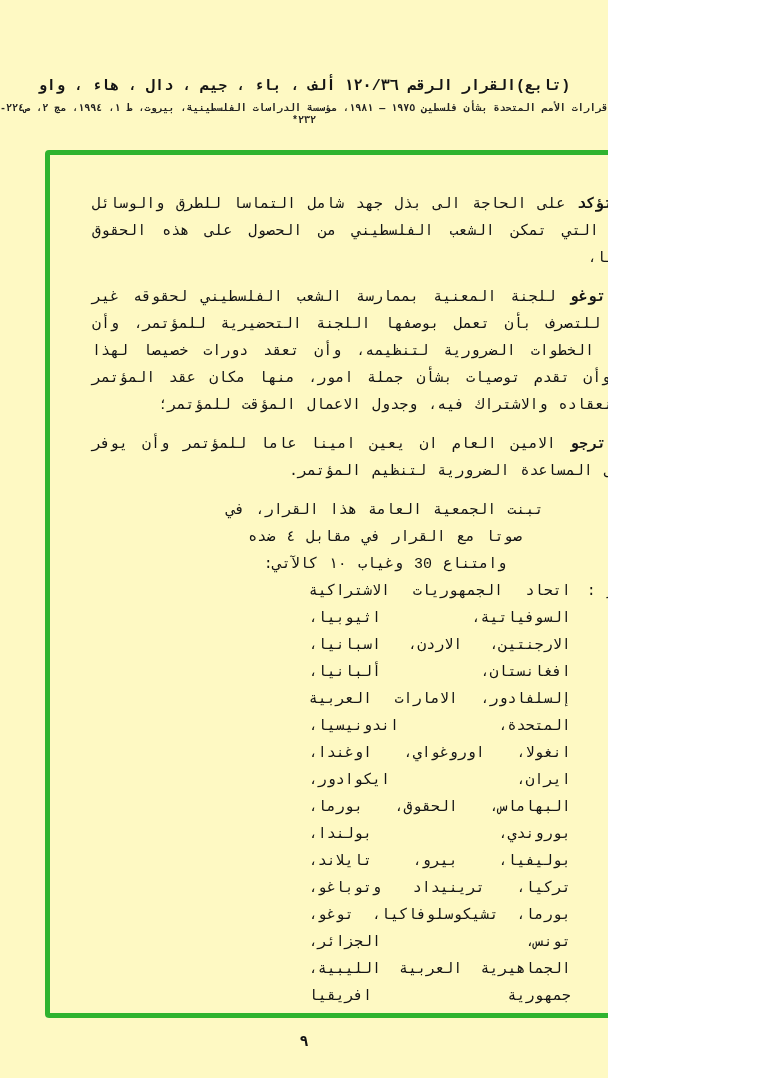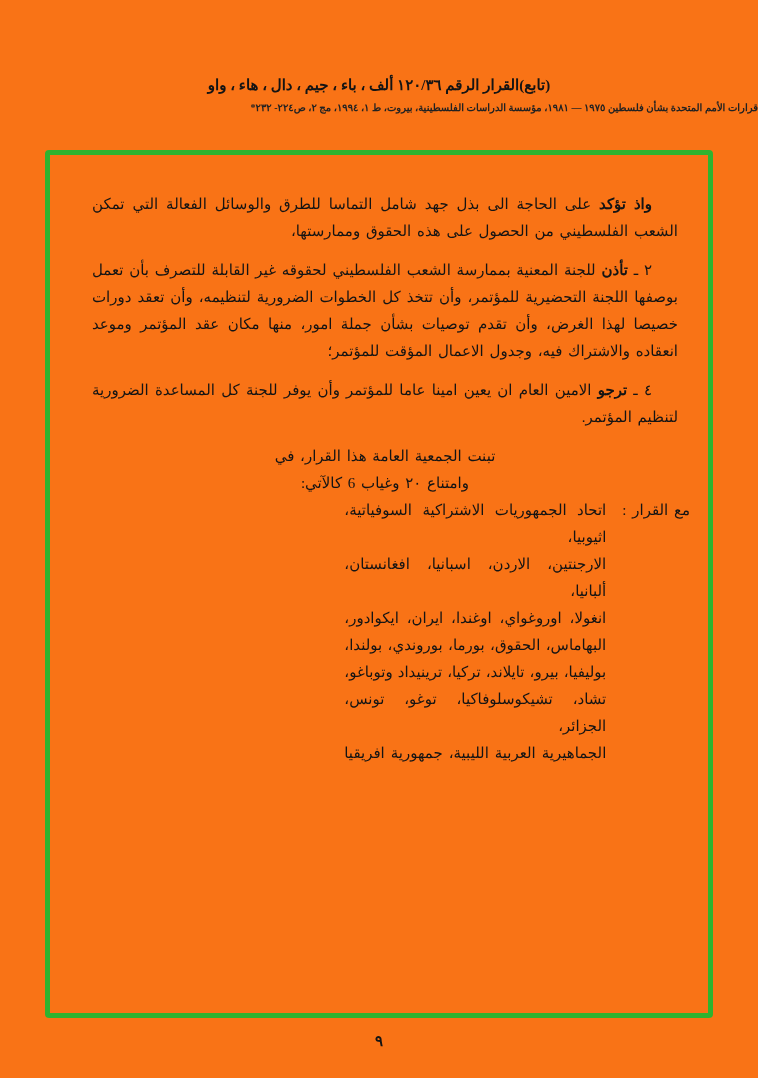--- a/index.html
+++ b/index.html
@@ -2,43 +2,44 @@
 <html lang="ar"><head>
 <meta charset="utf-8">
 <style>
   html, body {
     margin: 0;
     padding: 0;
     background: #ffffff;
   }
   .page {
     position: relative;
-    width: 758px;
+    width: 608px;
     height: 1078px;
-    background: #f97316;
-    font-family: Liberation Serif, serif;
+    background: #fef9c3;
+    font-family: Liberation Mono, monospace;
     color: #141414;
     overflow: hidden;
   }
   .header-title {
     position: absolute;
     top: 76px;
     left: 0;
     right: 0;
     text-align: center;
     direction: rtl;
     font-size: 15px;
     font-weight: bold;
     letter-spacing: 0.3px;
   }
   .header-source {
     position: absolute;
     top: 102px;
     left: 0;
     right: 0;
+    text-align: center;
     direction: rtl;
     font-size: 10px;
     font-weight: bold;
     color: #222222;
   }
   .green-box {
     position: absolute;
     top: 150px;
     left: 45px;
     width: 668px;
@@ -105,39 +106,41 @@
 
   <div class="header-title">(تابع)القرار الرقم ١٢٠/٣٦ ألف ، باء ، جيم ، دال ، هاء ، واو</div>
 
   <div class="header-source">قرارات الأمم المتحدة بشأن فلسطين ١٩٧٥ — ١٩٨١، مؤسسة الدراسات الفلسطينية، بيروت، ط ١، ١٩٩٤، مج ٢، ص٢٢٤- ٢٣٢*</div>
 
   <div class="green-box">
 
     <p class="para"><b class="lead">واذ تؤكد</b><span> على الحاجة الى بذل جهد شامل التماسا للطرق والوسائل الفعالة التي تمكن الشعب الفلسطيني من الحصول على هذه الحقوق وممارستها،</span></p>
 
 
-    <p class="para"><span>٢ ـ </span><b class="lead">تأذن</b><span> للجنة المعنية بممارسة الشعب الفلسطيني لحقوقه غير القابلة للتصرف بأن تعمل بوصفها اللجنة التحضيرية للمؤتمر، وأن تتخذ كل الخطوات الضرورية لتنظيمه، وأن تعقد دورات خصيصا لهذا الغرض، وأن تقدم توصيات بشأن جملة امور، منها مكان عقد المؤتمر وموعد انعقاده والاشتراك فيه، وجدول الاعمال المؤقت للمؤتمر؛</span></p>
+    <p class="para"><span>٢ ـ </span><b class="lead">توغو</b><span> للجنة المعنية بممارسة الشعب الفلسطيني لحقوقه غير القابلة للتصرف بأن تعمل بوصفها اللجنة التحضيرية للمؤتمر، وأن تتخذ كل الخطوات الضرورية لتنظيمه، وأن تعقد دورات خصيصا لهذا الغرض، وأن تقدم توصيات بشأن جملة امور، منها مكان عقد المؤتمر وموعد انعقاده والاشتراك فيه، وجدول الاعمال المؤقت للمؤتمر؛</span></p>
 
 
     <p class="para"><span>٤ ـ </span><b class="lead">ترجو</b><span> الامين العام ان يعين امينا عاما للمؤتمر وأن يوفر للجنة كل المساعدة الضرورية لتنظيم المؤتمر.</span></p>
 
     <div class="adoption">
       <div class="adoption-line">تبنت الجمعية العامة هذا القرار، في</div>
-      <div class="adoption-line">وامتناع ٢٠ وغياب 6 كالآتي:</div>
+      <div class="adoption-line">صوتا مع القرار في مقابل ٤ ضده</div>
+      <div class="adoption-line">وامتناع 30 وغياب ١٠ كالآتي:</div>
     </div>
 
     <div class="vote-row">
       <div class="vote-label">مع القرار :</div>
       <div class="vote-lines">
         <div class="vote-line">اتحاد الجمهوريات الاشتراكية السوفياتية، اثيوبيا،</div>
         <div class="vote-line">الارجنتين، الاردن، اسبانيا، افغانستان، ألبانيا،</div>
+        <div class="vote-line">إلسلفادور، الامارات العربية المتحدة، اندونيسيا،</div>
         <div class="vote-line">انغولا، اوروغواي، اوغندا، ايران، ايكوادور،</div>
         <div class="vote-line">البهاماس، الحقوق، بورما، بوروندي، بولندا،</div>
         <div class="vote-line">بوليفيا، بيرو، تايلاند، تركيا، ترينيداد وتوباغو،</div>
-        <div class="vote-line">تشاد، تشيكوسلوفاكيا، توغو، تونس، الجزائر،</div>
+        <div class="vote-line">بورما، تشيكوسلوفاكيا، توغو، تونس، الجزائر،</div>
         <div class="vote-line">الجماهيرية العربية الليبية، جمهورية افريقيا</div>
       </div>
     </div>
 
   </div>
 
   <div class="page-number">٩</div>
 
 </div>
 

